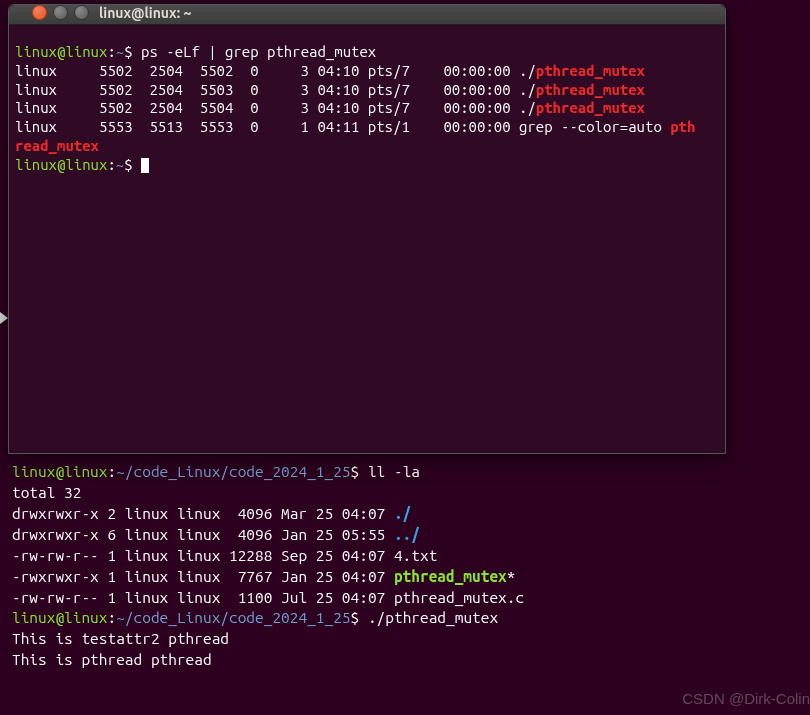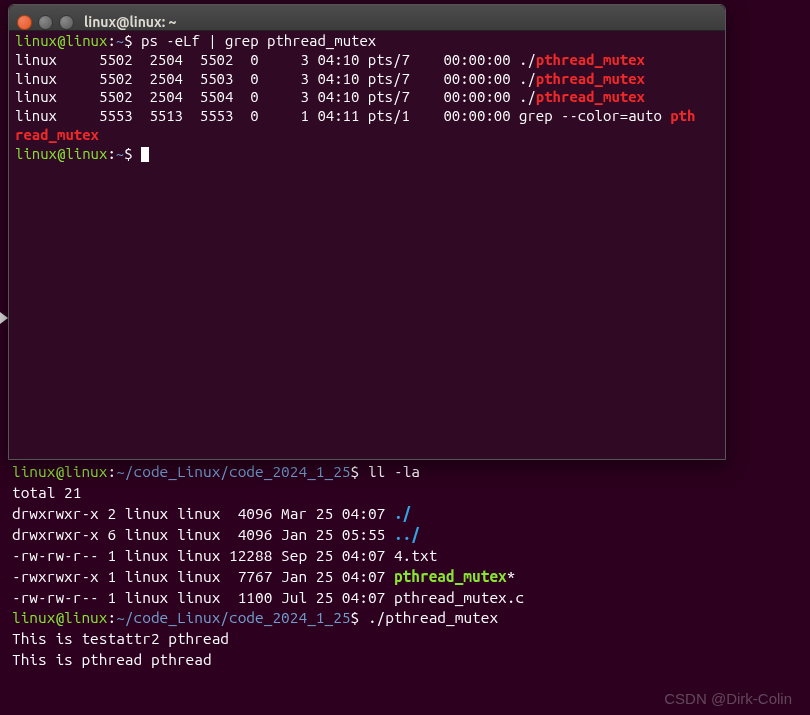--- a/index.html
+++ b/index.html
@@ -20,26 +20,26 @@
       position: absolute;
       top: 4px;
       left: 8px;
       width: 718px;
       background: #300a24;
       border: 1px solid #555;
       border-radius: 6px 6px 0 0;
       box-shadow: 0 5px 20px rgba(0,0,0,0.5);
     }
     .titlebar {
-      height: 26px;
+      height: 20px;
       background: linear-gradient(to bottom, #4c4c4c, #3c3c3c);
       border-radius: 6px 6px 0 0;
       display: flex;
-      align-items: flex-end;
-      padding: 0 8px;
+      align-items: flex-start;
+      padding: 0 23px;
       border-bottom: 1px solid #222;
     }
     .window-controls {
       display: flex;
       gap: 6px;
       margin-right: 10px;
     }
     .wc-btn {
       width: 15px;
       height: 15px;
@@ -52,21 +52,21 @@
     .wc-close { background: radial-gradient(circle at 30% 30%, #f08060, #e95420); border: 1px solid #b84010;}
     .wc-min { background: radial-gradient(circle at 30% 30%, #8a8a8a, #5a5a5a); border: 1px solid #333;}
     .wc-max { background: radial-gradient(circle at 30% 30%, #8a8a8a, #5a5a5a); border: 1px solid #333;}
     .title-text {
       color: #dfdbd2;
       font-weight: bold;
       font-size: 14px;
       font-family: Ubuntu, sans-serif;
     }
     .term-body {
-      padding: 1px 6px;
+      padding: 18px 6px;
       color: #ffffff;
       line-height: 1.25;
       height: 428px;
       white-space: pre;
       overflow: hidden;
     }
     .bg-term {
       position: absolute;
       top: 0;
       left: 4px;
@@ -102,32 +102,32 @@
       top: 312px;
       width: 0;
       height: 0;
       border-top: 6px solid transparent;
       border-bottom: 6px solid transparent;
       border-left: 8px solid #ddd;
     }
     .watermark {
       position: absolute;
       bottom: 8px;
-      right: 18px;
+      right: 0;
       color: rgba(200,200,200,0.35);
       font-family: sans-serif;
       font-size: 15px;
     }
   </style>
 </head>
 <body>
 
 <div class="bg-term">
   <div class="bg-content" id="bg-content"><span class="green">linux@linux</span><span class="white">:</span><span class="blue">~/code_Linux/code_2024_1_25</span><span class="white">$ </span><span class="white">ll -la</span>
-<span class="white">total 21</span>
+<span class="white">total 32</span>
 <span class="white">drwxrwxr-x 2 linux linux  4096 Mar 25 04:07 </span><span class="blue-bold">./</span>
 <span class="white">drwxrwxr-x 6 linux linux  4096 Jan 25 05:55 </span><span class="blue-bold">../</span>
 <span class="white">-rw-rw-r-- 1 linux linux 12288 Sep 25 04:07 </span><span class="white">4.txt</span>
 <span class="white">-rwxrwxr-x 1 linux linux  7767 Jan 25 04:07 </span><span class="green-bold">pthread_mutex</span><span class="white">*</span>
 <span class="white">-rw-rw-r-- 1 linux linux  1100 Jul 25 04:07 </span><span class="white">pthread_mutex.c</span>
 <span class="green">linux@linux</span><span class="white">:</span><span class="blue">~/code_Linux/code_2024_1_25</span><span class="white">$ </span><span class="white">./pthread_mutex</span>
 <span class="white">This is testattr2 pthread</span>
 <span class="white">This is pthread pthread</span>
 </div>
 </div>

